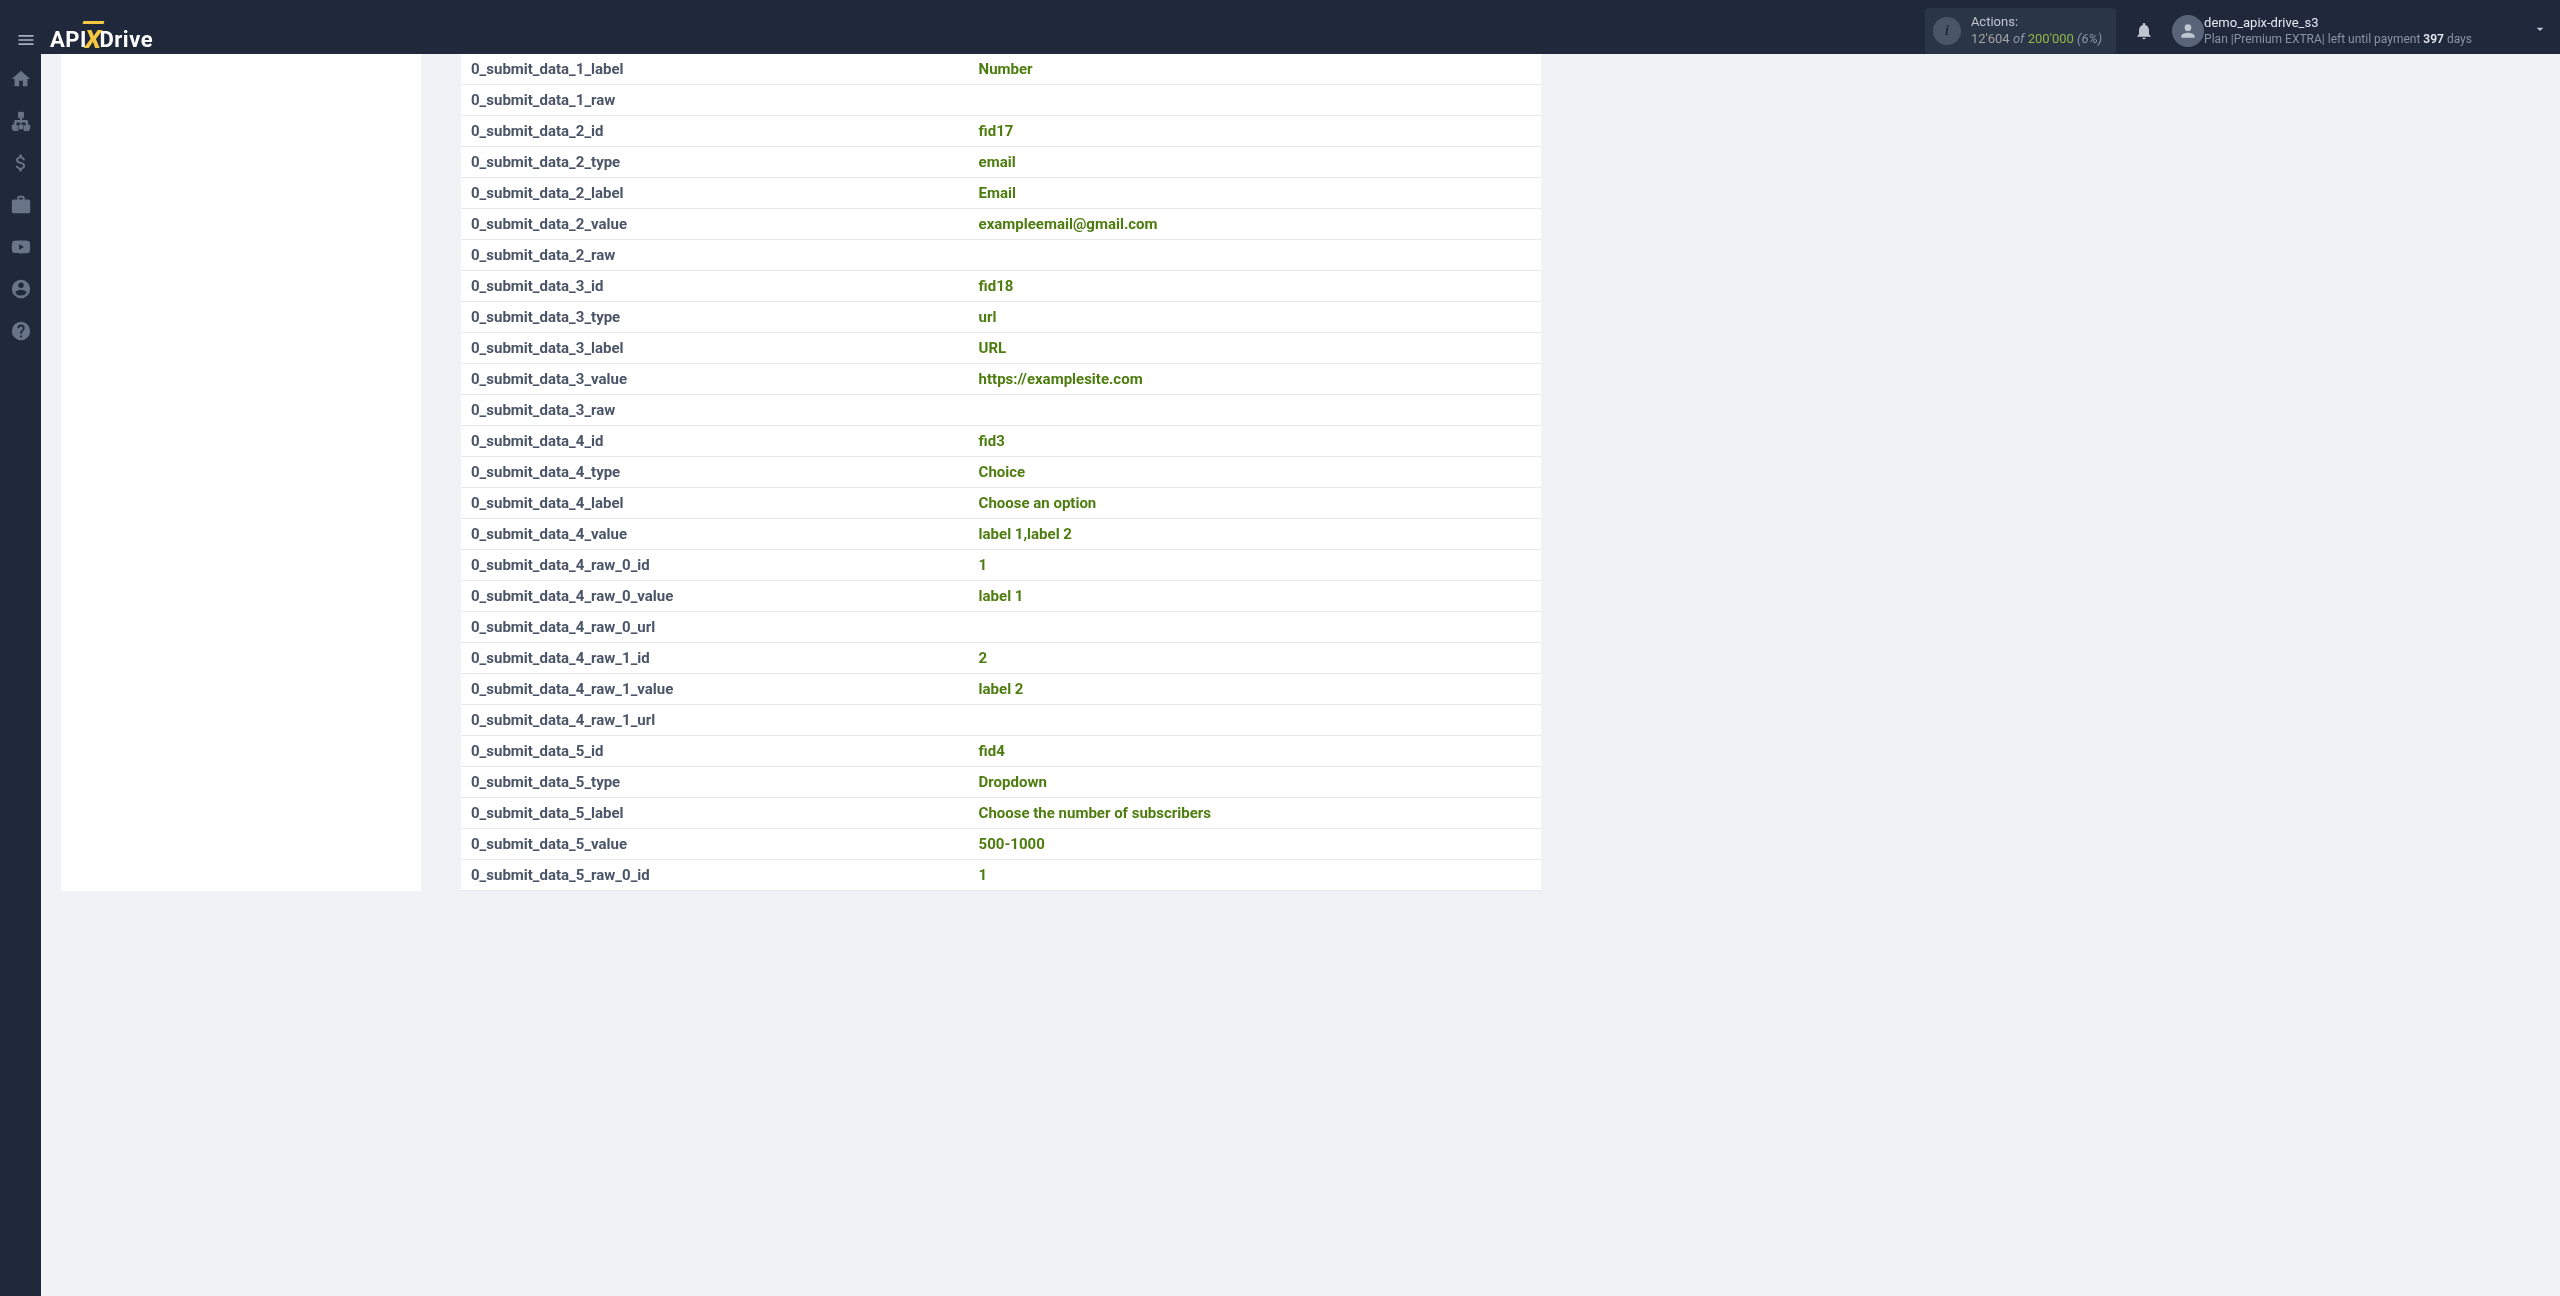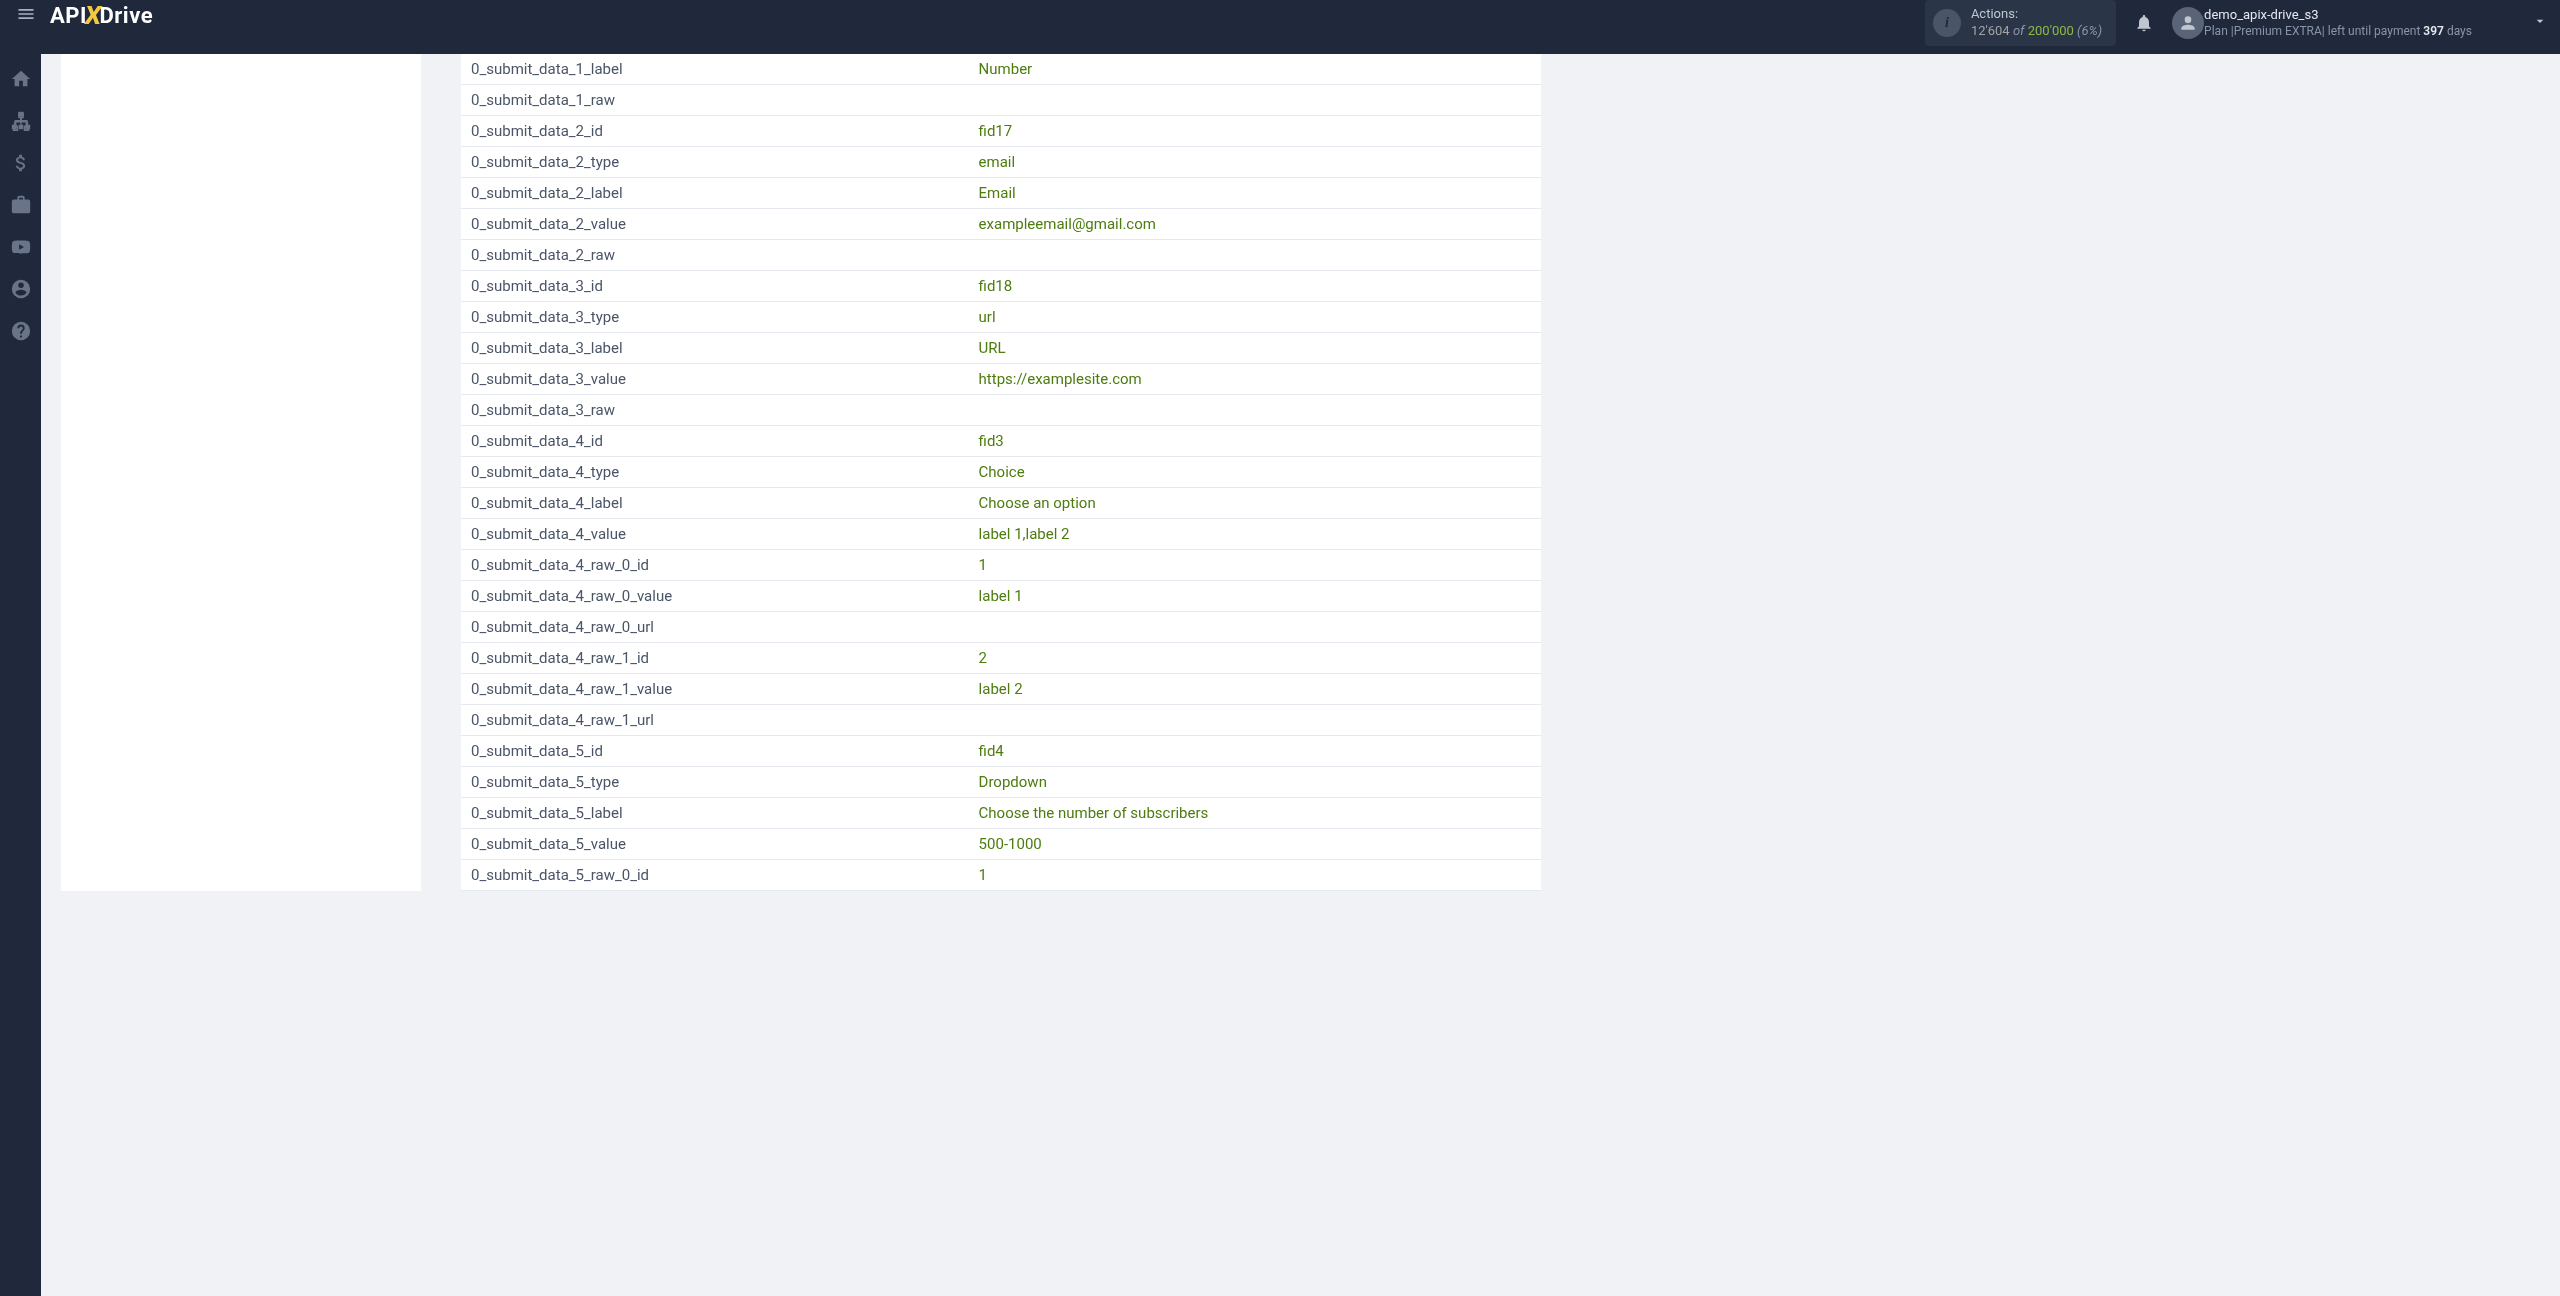--- a/index.html
+++ b/index.html
@@ -1,18 +1,18 @@
 <!DOCTYPE html>
 <html><head>
 <meta charset="utf-8">
 <style>
 * { margin: 0; padding: 0; box-sizing: border-box; }
 body { font-family: -apple-system, BlinkMacSystemFont, "Segoe UI", Roboto, Arial, sans-serif; background: #f0f2f5; overflow: hidden; }
 
-.topbar { height: 54px; background: #20293b; display: flex; align-items: flex-start; padding: 0 12px; color: #fff; position: relative; z-index: 10; }
+.topbar { height: 54px; background: #20293b; display: flex; align-items: flex-end; padding: 0 12px; color: #fff; position: relative; z-index: 10; }
 .menu-btn { width: 28px; height: 28px; display: flex; align-items: center; justify-content: center; cursor: pointer; margin-right: 10px; }
 .menu-btn svg { width: 20px; height: 20px; fill: #a8b0c0; }
 .logo { font-size: 22px; font-weight: 700; letter-spacing: 0.5px; display: flex; align-items: center; }
 .logo .api { color: #fff; }
 .logo .x { color: #f5c842; font-size: 26px; font-style: italic; font-weight: 800; margin: 0 -2px; position: relative; }
 .logo .x::before { content: ''; position: absolute; top: -3px; left: -2px; right: -2px; height: 3px; background: #f5c842; transform: skewX(-15deg); }
 .logo .drive { color: #fff; }
 
 .top-right { margin-left: auto; display: flex; align-items: center; gap: 18px; }
 .actions-box { background: #2b3548; border-radius: 4px; padding: 6px 14px 6px 8px; display: flex; align-items: center; gap: 10px; }
@@ -34,21 +34,21 @@
 .user-info .plan { color: #8a94a8; font-size: 12px; }
 .user-info .plan .days { color: #e5e8ef; font-weight: 600; }
 .chevron { margin-left: 60px; }
 .chevron svg { width: 16px; height: 16px; fill: #c0c6d0; }
 
 .layout { display: flex; height: calc(100vh - 54px); }
 .sidebar { width: 41px; background: #20293b; display: flex; flex-direction: column; align-items: center; padding-top: 14px; gap: 20px; }
 .sidebar .icon { width: 22px; height: 22px; fill: #6a7488; cursor: pointer; }
 
 .main { flex: 1; overflow: auto; padding: 0; background: #f0f2f5; }
-.content-wrap { display: flex; gap: 0; padding: 0 20px; }
+.content-wrap { display: flex; gap: 0; padding: 0 20px; font-weight: bold; }
 .left-panel { width: 360px; background: #fff; margin-right: 40px; min-height: 800px; }
 .right-panel { flex: 1; background: #fff; min-height: 800px; max-width: 1080px; }
 
 .data-table { width: 100%; border-collapse: collapse; }
 .data-table tr { border-bottom: 1px solid #e5e8ef; }
 .data-table td { padding: 6px 10px; font-size: 15px; color: #4a5568; }
 .data-table td.key { width: 47%; padding-left: 10px; }
 .data-table td.val { color: #4d7c0f; }
 </style>
 </head>

